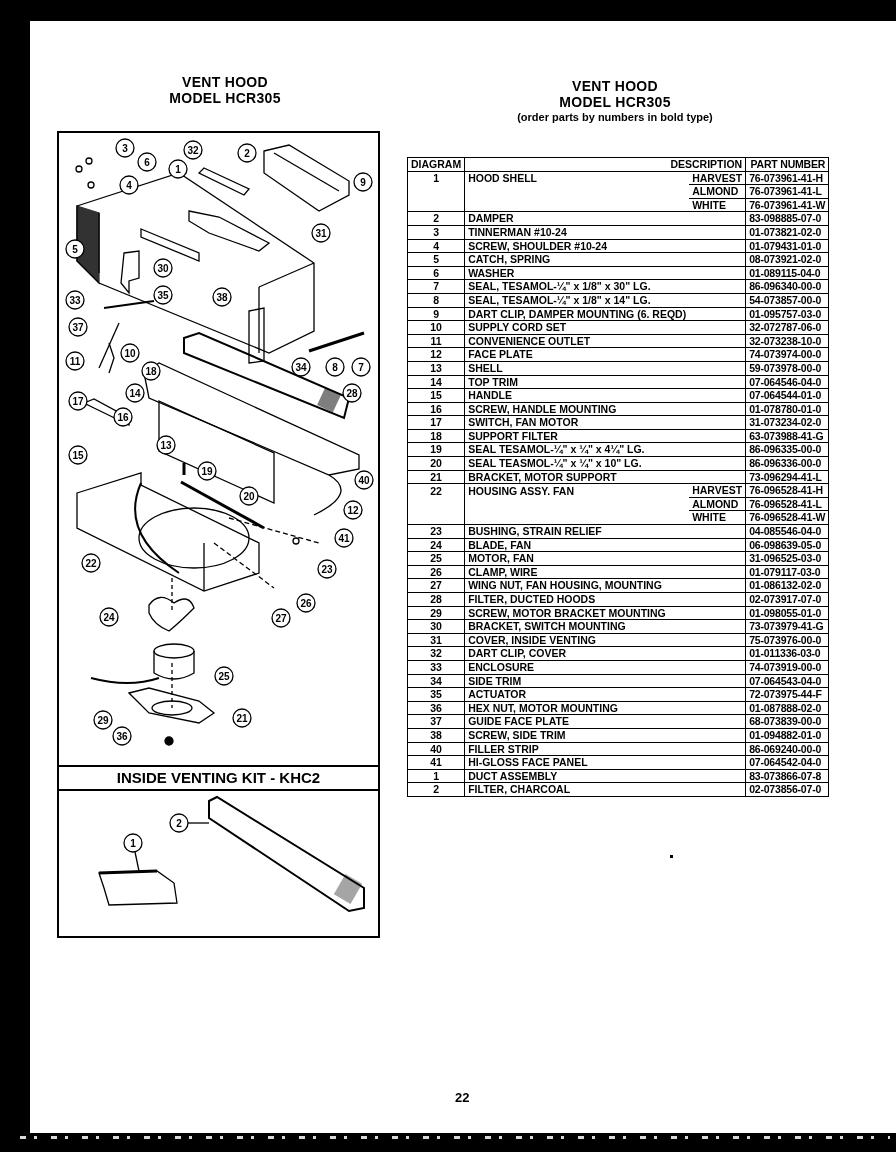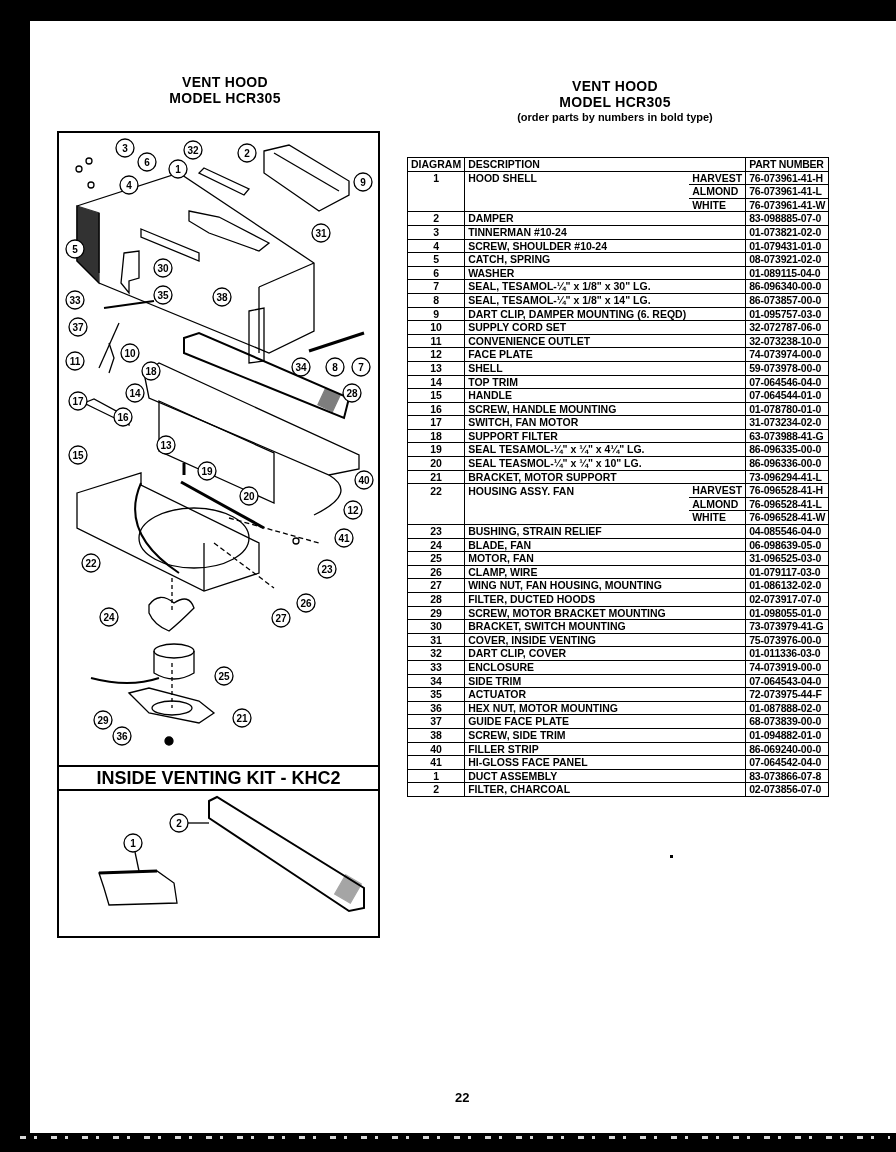--- a/index.html
+++ b/index.html
@@ -7,25 +7,25 @@
   .page { position: absolute; left: 30px; top: 21px; width: 866px; height: 1114px; background: #fff; }
   .bottom-noise { position: absolute; left: 0; top: 1133px; width: 896px; height: 19px; background: #000; }
   .bottom-noise .specks { position: absolute; left: 20px; top: 3px; width: 870px; height: 3px; background: repeating-linear-gradient(90deg, #fff 0 6px, transparent 6px 14px, #fff 14px 17px, transparent 17px 31px); opacity: .85; }
 
   .title-left { position: absolute; left: 120px; top: 74px; width: 210px; text-align: center; font-weight: 900; font-size: 14px; line-height: 16px; letter-spacing: .3px; }
   .title-right { position: absolute; left: 470px; top: 78px; width: 290px; text-align: center; font-weight: 900; font-size: 14px; line-height: 16px; letter-spacing: .3px; }
   .title-right .sub { font-weight: 700; font-size: 11px; line-height: 14px; letter-spacing: 0; }
 
   .frame { position: absolute; left: 57px; top: 131px; width: 319px; height: 803px; border: 2px solid #000; box-sizing: content-box; }
   .frame svg { position: absolute; left: 0; top: 0; }
-  .kit-bar { position: absolute; left: 0; top: 632px; width: 319px; height: 22px; border-top: 2px solid #000; border-bottom: 2px solid #000; text-align: center; font-weight: 900; font-size: 18px; line-height: 22px; }
+  .kit-bar { position: absolute; left: 0; top: 632px; width: 319px; height: 22px; border-top: 2px solid #000; border-bottom: 2px solid #000; text-align: center; font-weight: 900; font-size: 15px; line-height: 22px; }
 
   table.parts { position: absolute; left: 407px; top: 157px; width: 411px; border-collapse: collapse; font-size: 10.5px; font-weight: 700; line-height: 12.6px; }
   table.parts td, table.parts th { border: 1px solid #000; padding: 0 3px; white-space: nowrap; height: 12.6px; }
-  table.parts th { font-weight: 900; text-align: left; font-size: 10.5px; }
+  table.parts th { font-weight: 900; text-align: right; font-size: 10.5px; }
   table.parts th.c-diag, table.parts td.c-diag { width: 52px; text-align: center; }
   table.parts th.c-part, table.parts td.c-part { width: 89px; letter-spacing: -.2px; margin-left: 35px; }
   table.parts td.c-desc { width: 120px; border-right: none; }
   table.parts td.c-var { width: 120px; border-left: none; }
   table.parts td.c-var.u { border-bottom: 1px solid #000; }
   table.parts tr.kit td { border-left: none; border-right: none; }
 
   .page-num { position: absolute; left: 455px; top: 1090px; font-weight: 900; font-size: 13px; }
   .dot { position: absolute; width: 3px; height: 3px; background: #000; }
 </style>
@@ -270,21 +270,21 @@
       <tr>
         <td class="c-diag">7</td>
         <td class="c-desc">SEAL, TESAMOL-¼" x 1/8" x 30" LG.</td>
         <td class="c-var"></td>
         <td class="c-part">86-096340-00-0</td>
       </tr>
       <tr>
         <td class="c-diag">8</td>
         <td class="c-desc">SEAL, TESAMOL-¼" x 1/8" x 14" LG.</td>
         <td class="c-var"></td>
-        <td class="c-part">86-073857-00-0</td>
+        <td class="c-part">54-073857-00-0</td>
       </tr>
       <tr>
         <td class="c-diag">9</td>
         <td class="c-desc">DART CLIP, DAMPER MOUNTING (6. REQD)</td>
         <td class="c-var"></td>
         <td class="c-part">01-095757-03-0</td>
       </tr>
       <tr>
         <td class="c-diag">10</td>
         <td class="c-desc">SUPPLY CORD SET</td>

